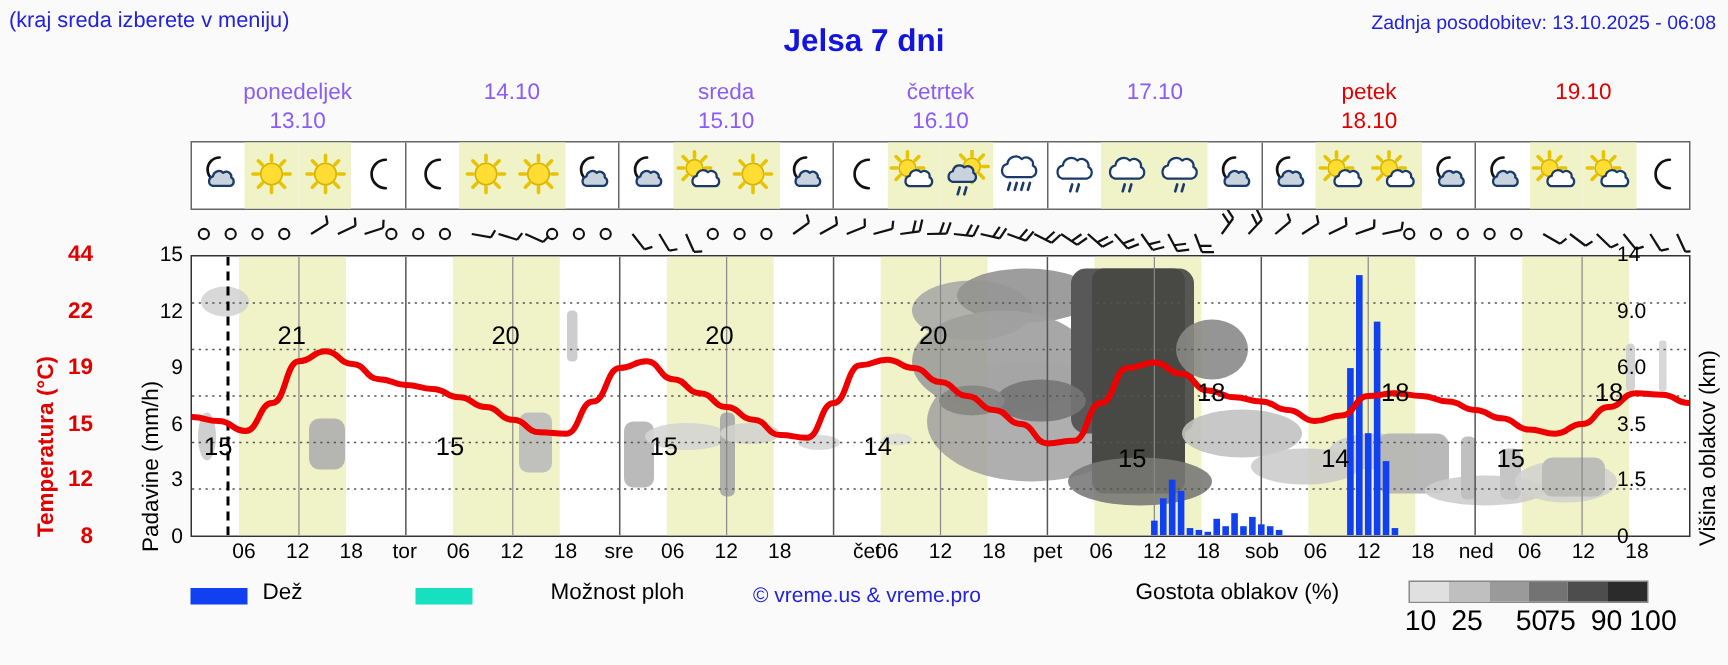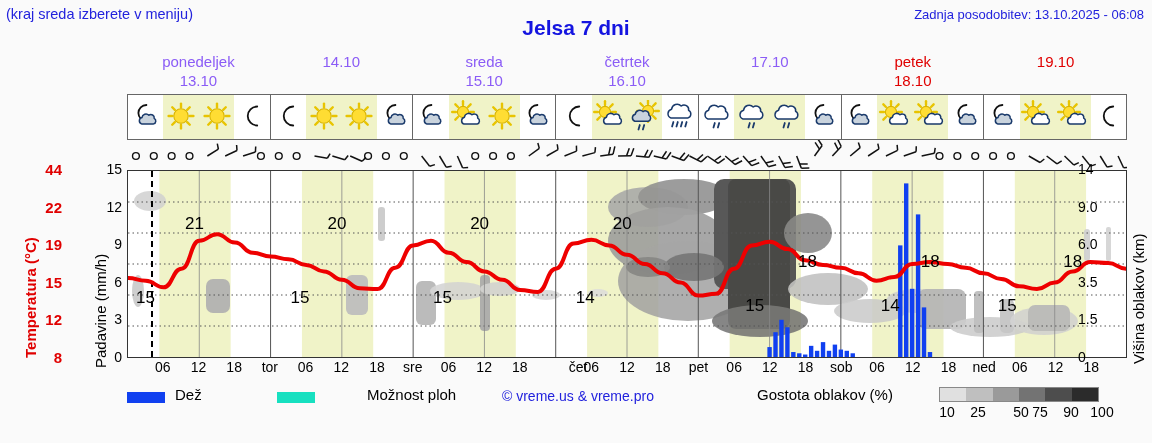--- a/index.html
+++ b/index.html
@@ -59,21 +59,21 @@
 
   
   #legend{left:127px;top:386px;width:1010px;height:40px;}
   .lgswatch{position:absolute;width:38px;height:11px;}
   .lgtext{position:absolute;font-size:15px;color:#000;}
   #copyright{position:absolute;left:375px;top:2px;color:#2222dd;font-size:14px;}
   #cloudlegend-title{position:absolute;left:630px;top:0px;font-size:15px;color:#000;}
   #cloudbar{position:absolute;left:812px;top:1px;width:160px;height:15px;display:flex;border:1px solid #888;box-sizing:border-box;}
   #cloudbar div{flex:1 1 0;height:100%;}
   #cloudnums{position:absolute;left:806px;top:18px;width:176px;height:18px;}
-  .cnum{position:absolute;font-size:14px;color:#000;transform:translateX(-50%);}
+  .cnum{position:absolute;font-size:19px;color:#000;transform:translateX(-50%);}
 </style>
 </head>
 <body>
 
 <div class="abs" id="hdr-left">(kraj sreda izberete v meniju)</div>
 <div class="abs" id="hdr-title">Jelsa 7 dni</div>
 <div class="abs" id="hdr-right">Zadnja posodobitev: 13.10.2025 - 06:08</div>
 
 <div class="abs" id="dayrow">
     <div class="daycell">

